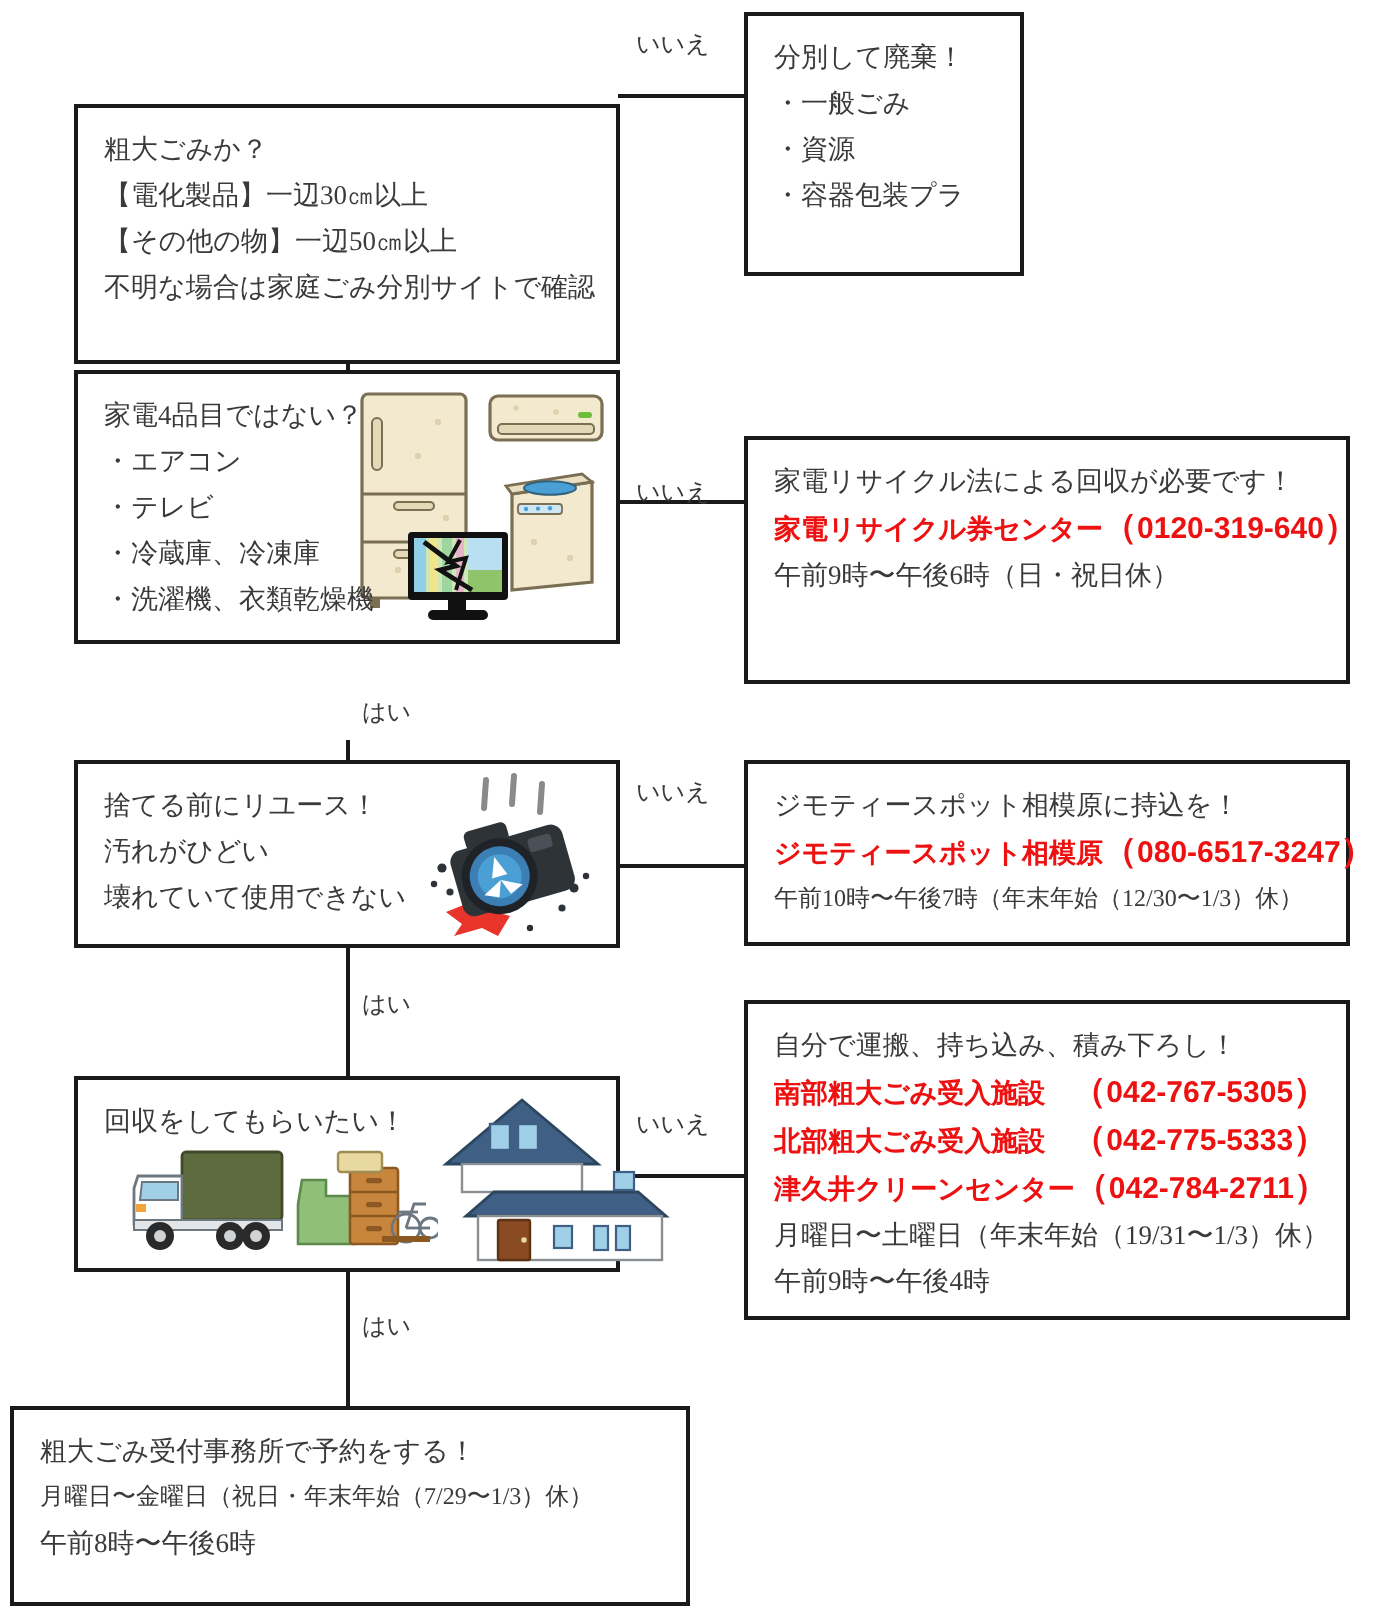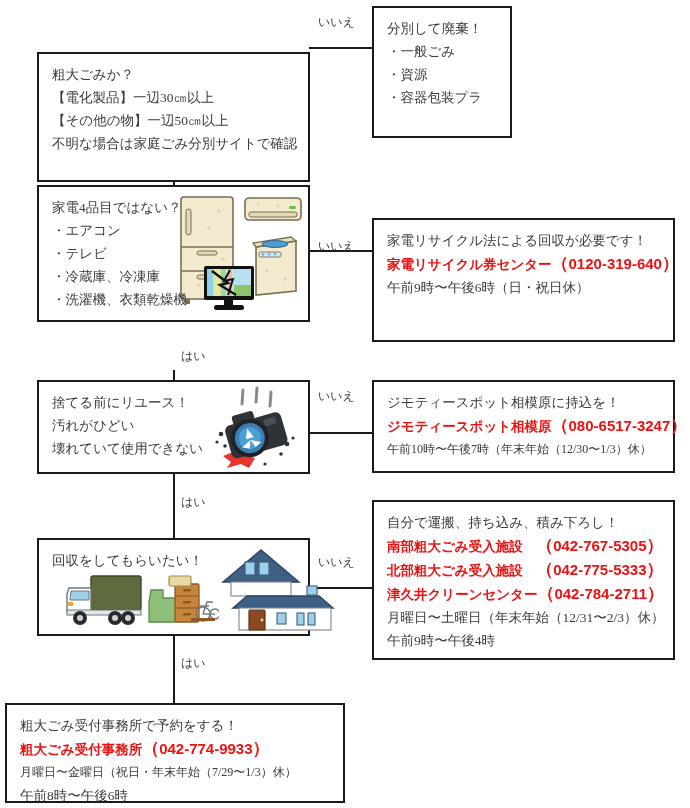--- a/index.html
+++ b/index.html
@@ -313,29 +313,26 @@
       <div class="ln txt">自分で運搬、持ち込み、積み下ろし！</div>
       <div class="ln txt red">
         <span>南部粗大ごみ受入施設</span>　<span class="paren">（</span><span class="tel">042-767-5305</span><span class="paren">）</span>
       </div>
       <div class="ln txt red">
         <span>北部粗大ごみ受入施設</span>　<span class="paren">（</span><span class="tel">042-775-5333</span><span class="paren">）</span>
       </div>
       <div class="ln txt red">
         <span>津久井クリーンセンター</span><span class="paren">（</span><span class="tel">042-784-2711</span><span class="paren">）</span>
       </div>
-      <div class="ln txt">月曜日〜土曜日（年末年始（12/31〜2/3）休）</div>
+      <div class="ln txt">月曜日〜土曜日（年末年始（19/31〜1/3）休）</div>
       <div class="ln txt">午前9時〜午後4時</div>
     </div>
   </div>
 
   <div class="box" style="left:5px; top:703px; width:340px; height:100px;">
     <div class="pad">
       <div class="ln txt">粗大ごみ受付事務所で予約をする！</div>
-      <div class="ln txt red">
-        <span>粗大ごみ受付事務所</span><span class="paren">（</span><span class="tel">042-774-9933</span><span class="paren">）</span>
-      </div>
       <div class="ln txt small">月曜日〜金曜日（祝日・年末年始（7/29〜1/3）休）</div>
       <div class="ln txt">午前8時〜午後6時</div>
     </div>
   </div>
 
 </div>
 
 </body></html>

